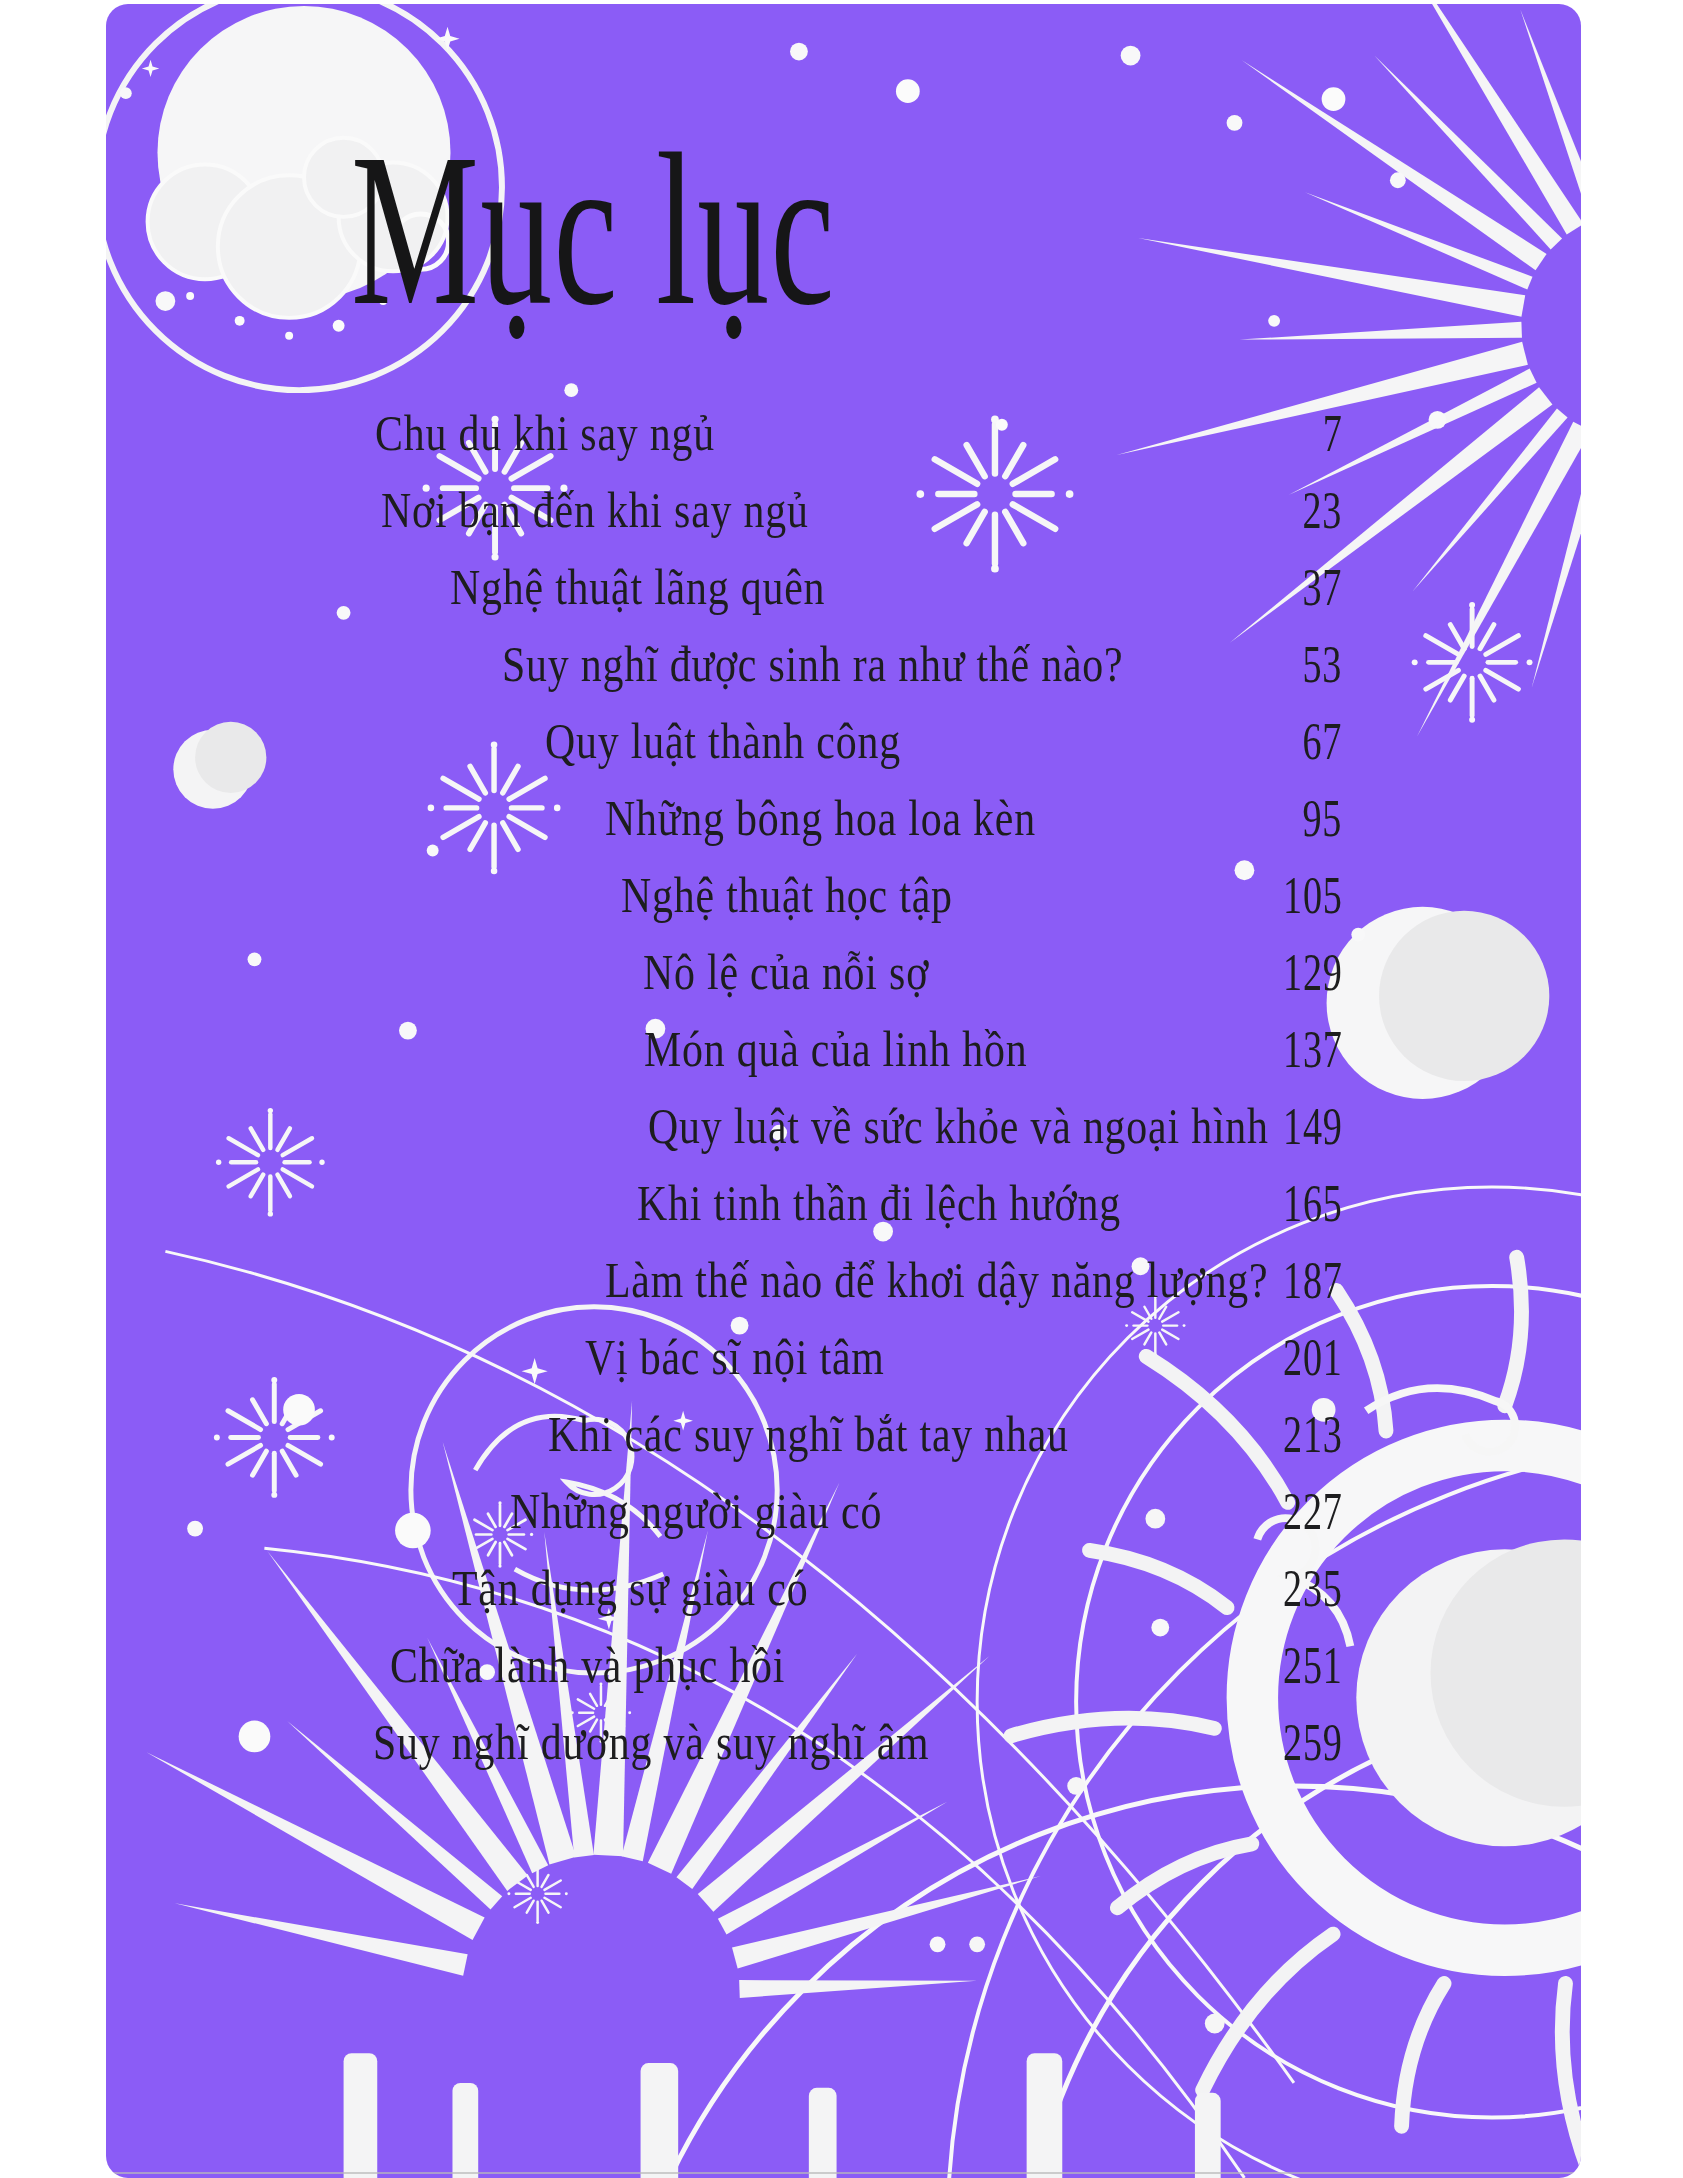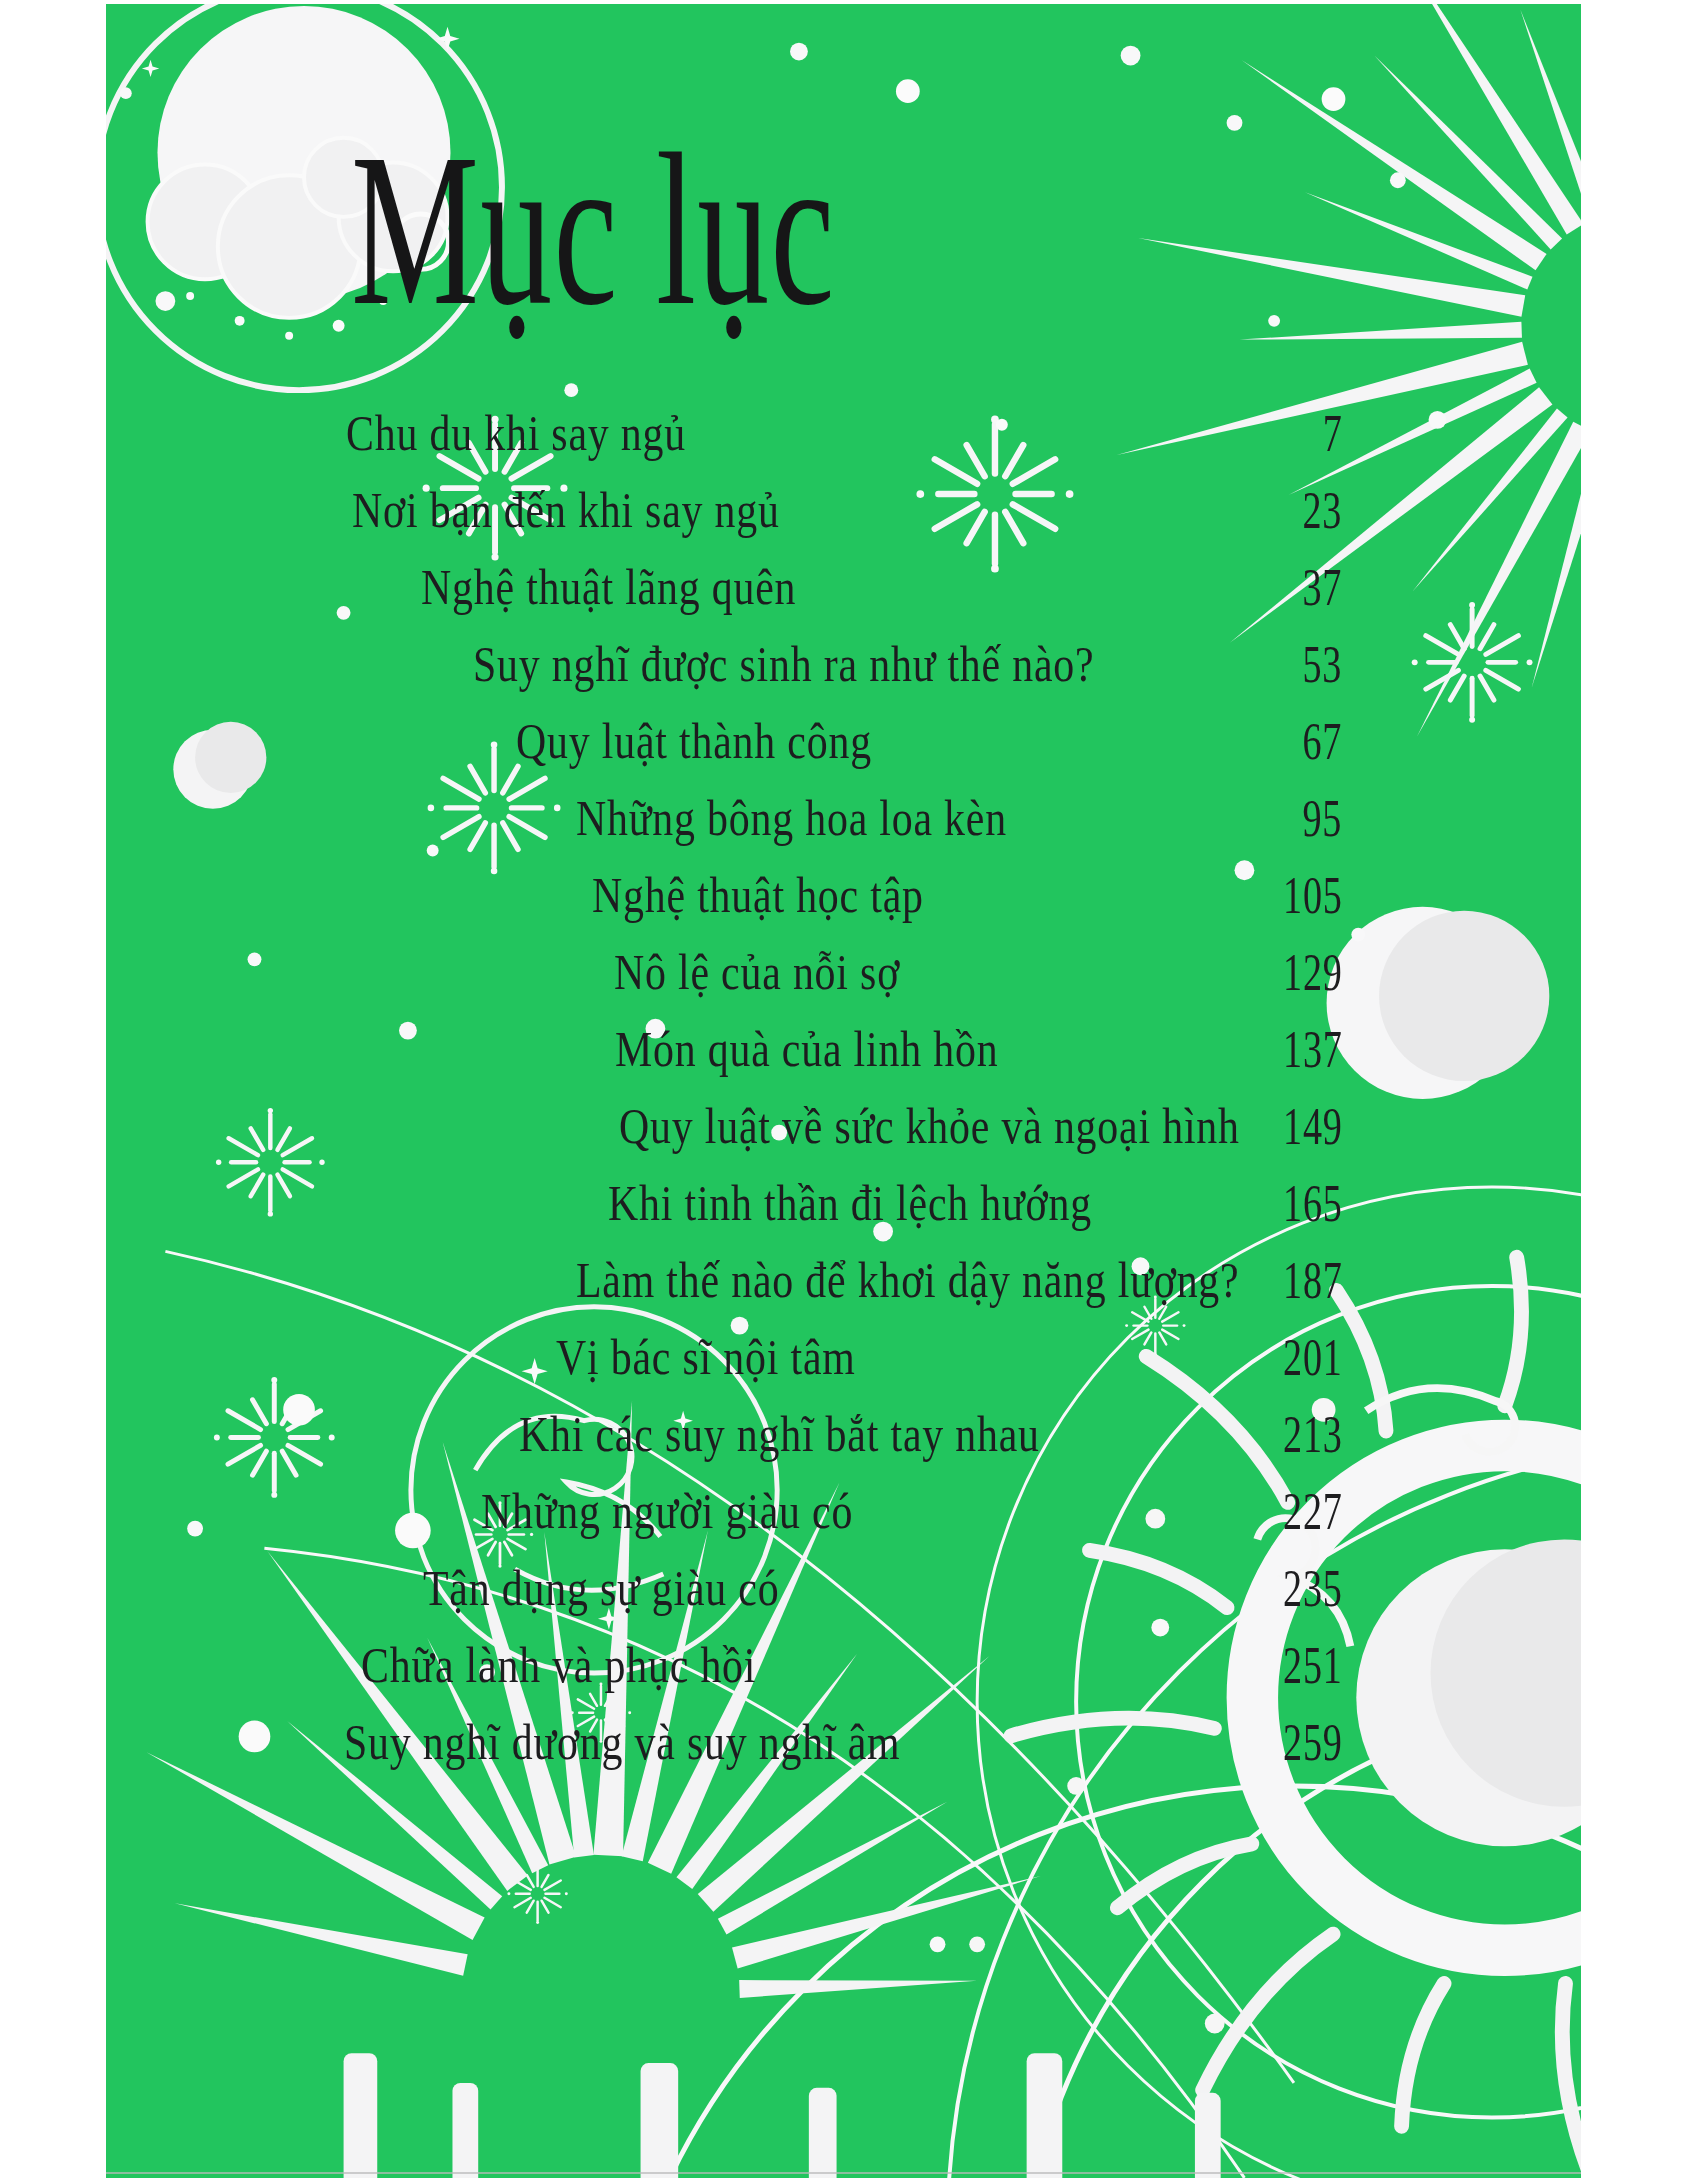--- a/index.html
+++ b/index.html
@@ -1,27 +1,27 @@
 <!DOCTYPE html>
 <html><head>
 <meta charset="utf-8">
 <style>
   html,body{margin:0;padding:0;background:#ffffff;}
   body{width:1683px;height:2178px;position:relative;overflow:hidden;
        font-family:"Liberation Serif","DejaVu Serif",serif;}
   .page{position:absolute;left:106px;top:4px;width:1475px;height:2174px;
-        background:#22c55e;overflow:hidden;}
+        background:#8b5cf6;overflow:hidden;border-radius:22px;}
   .page::after{content:"";position:absolute;left:0;right:0;bottom:4px;height:2px;
         background:#b9b9bb;opacity:.7;}
   svg.decor{position:absolute;left:0;top:0;width:1475px;height:2174px;}
   .title{position:absolute;left:245px;top:117px;margin:0;
          font-size:218px;font-weight:400;line-height:1;letter-spacing:2px;
          color:#161617;transform:scaleX(.66);transform-origin:0 0;white-space:nowrap;}
   .toc{position:absolute;left:238px;top:390px;width:998px;}
-  .row{position:relative;height:77px;}
+  .row{position:relative;height:77px;margin-left:29px;}
   .lbl{position:absolute;left:var(--indent,0);top:50%;
        transform:translateY(-50%) scaleX(.82);transform-origin:0 50%;
        font-size:51px;color:#1d1d1f;white-space:nowrap;letter-spacing:1px;}
   .num{position:absolute;right:0;top:50%;
        transform:translateY(-50%) scaleX(.72);transform-origin:100% 50%;
        font-size:53px;color:#1d1d1f;letter-spacing:1px;}
 </style>
 </head>
 <body>
 

